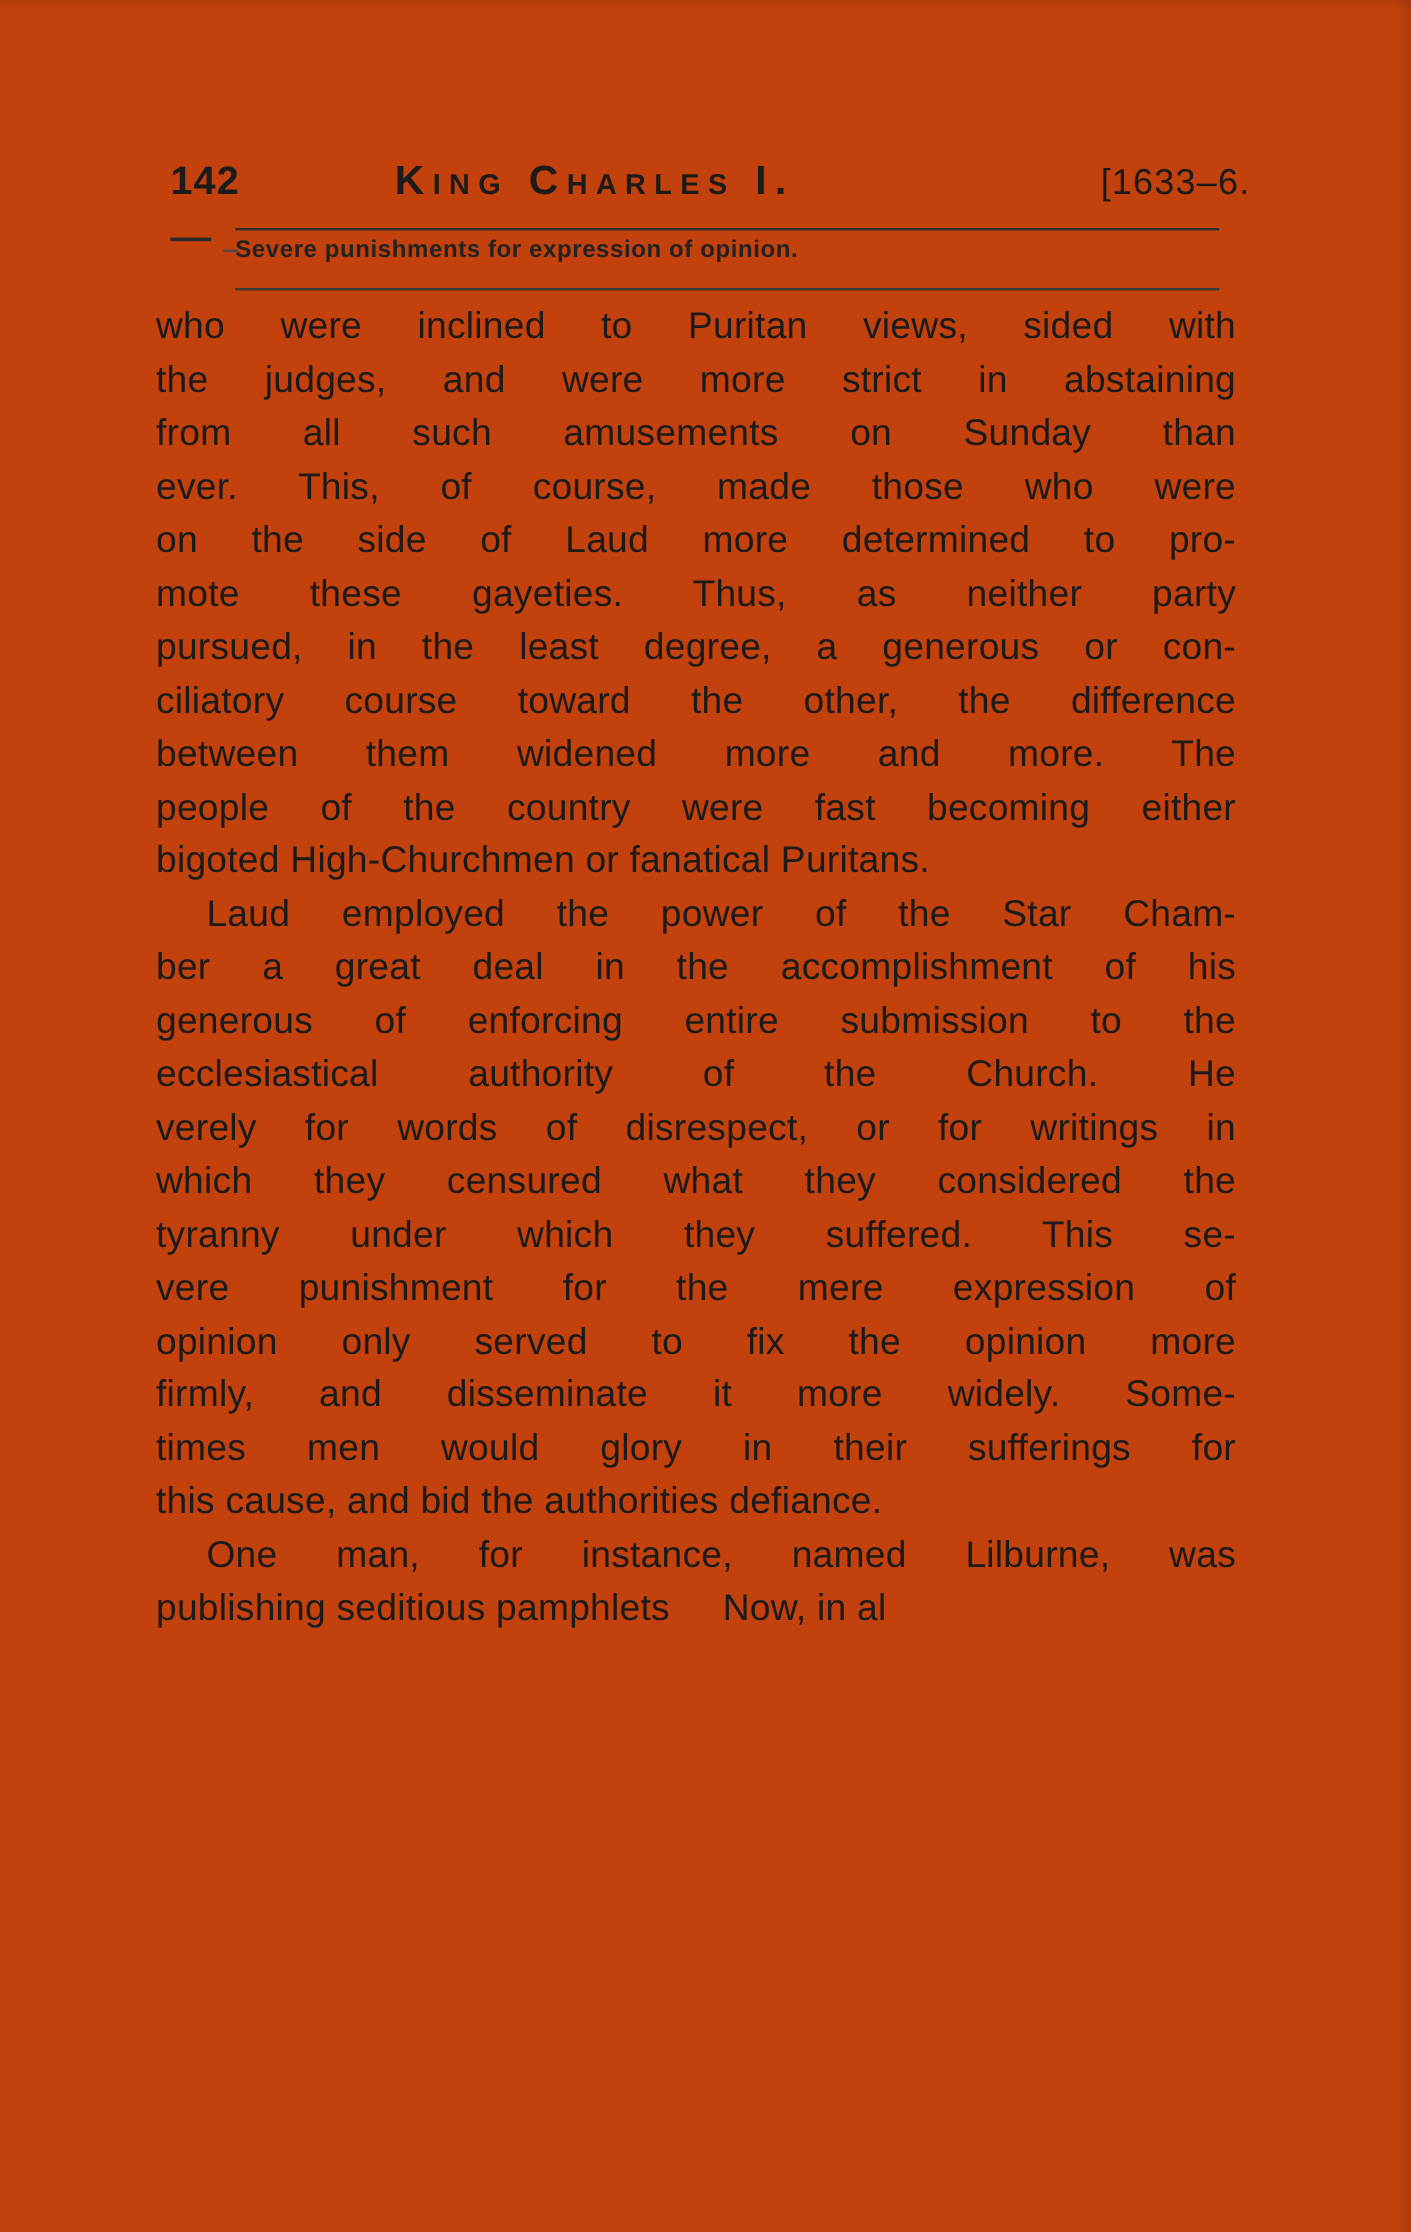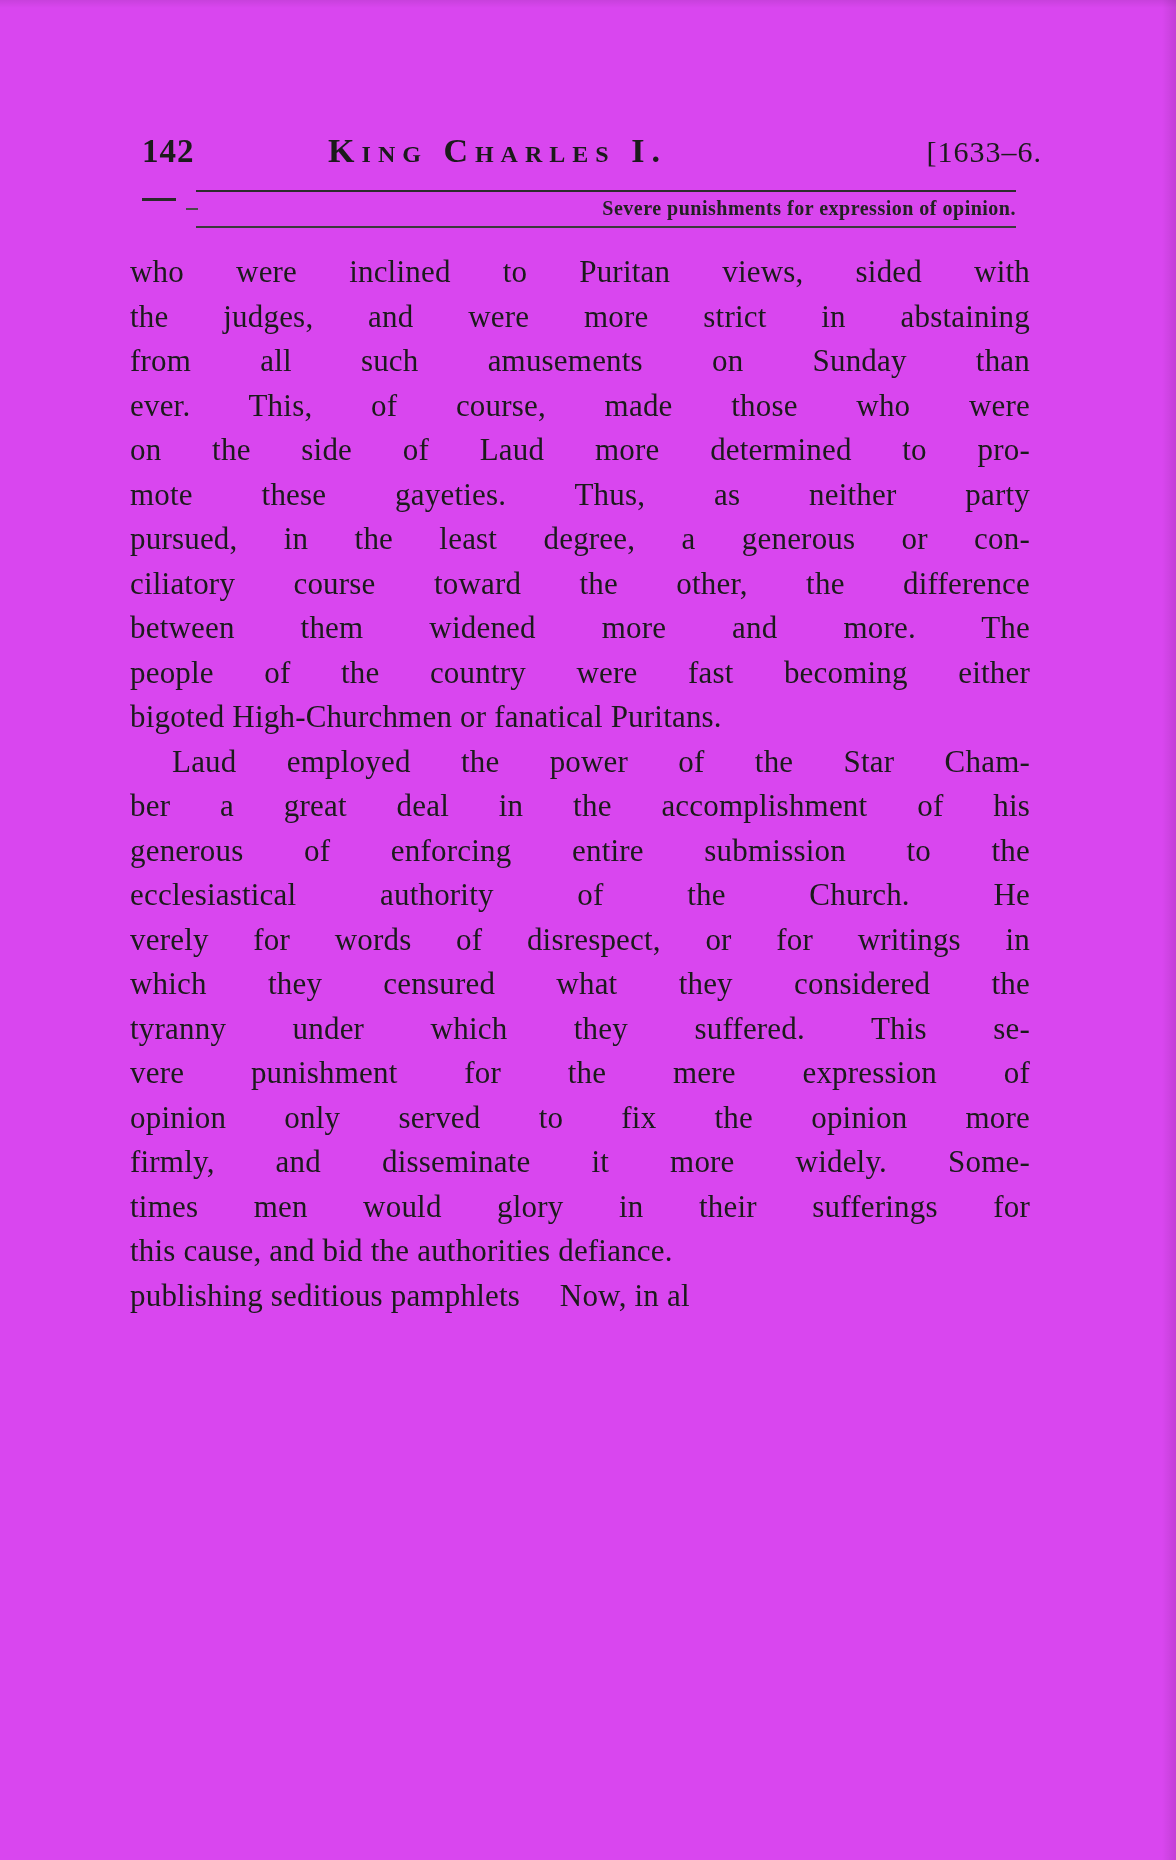--- a/index.html
+++ b/index.html
@@ -5,22 +5,22 @@
   * { margin: 0; padding: 0; box-sizing: border-box; }
 
   html, body {
     background: #e9e7e2;
   }
 
   .page {
     position: relative;
     width: 1176px;
     height: 1860px;
-    background: #d946ef;
-    font-family: Liberation Serif, serif;
+    background: #c2410c;
+    font-family: Liberation Sans, sans-serif;
     color: #1b1b1b;
     overflow: hidden;
   }
 
   
   .edge-right {
     position: absolute; top: 0; right: 0; width: 14px; height: 100%;
     background: linear-gradient(to right, rgba(0,0,0,0), rgba(0,0,0,0.10));
   }
   .edge-top {
@@ -61,22 +61,22 @@
   .margin-dash2 {
     position: absolute; left: 186px; top: 208px;
     width: 12px; height: 2px; background: #4a4a4a;
   }
 
   .caption-block {
     position: absolute;
     left: 196px; top: 190px; width: 820px;
     border-top: 2px solid #2c2c2c;
     border-bottom: 2px solid #3a3a3a;
-    padding: 5px 0 6px 0;
-    text-align: right;
+    padding: 5px 0 20px 0;
+    text-align: left;
   }
   .caption-text {
     font-size: 20px;
     font-weight: 700;
     letter-spacing: 0.5px;
     color: #222;
   }
 
   
   .text-block {
@@ -142,16 +142,17 @@
     <div class="line">generous of enforcing entire submission to the</div>
     <div class="line">ecclesiastical authority of the Church.  He</div>
     <div class="line">verely for words of disrespect, or for writings in</div>
     <div class="line">which they censured what they considered the</div>
     <div class="line">tyranny under which they suffered.  This se-</div>
     <div class="line">vere punishment for the mere expression of</div>
     <div class="line">opinion only served to fix the opinion more</div>
     <div class="line">firmly, and disseminate it more widely.  Some-</div>
     <div class="line">times men would glory in their sufferings for</div>
     <div class="line para-end">this cause, and bid the authorities defiance.</div>
+    <div class="line indent">One man, for instance, named Lilburne, was</div>
     <div class="line para-end">publishing seditious pamphlets&nbsp;&nbsp;&nbsp;&nbsp;&nbsp;Now, in al</div>
   </div>
 
 </div>
 
 </body></html>

